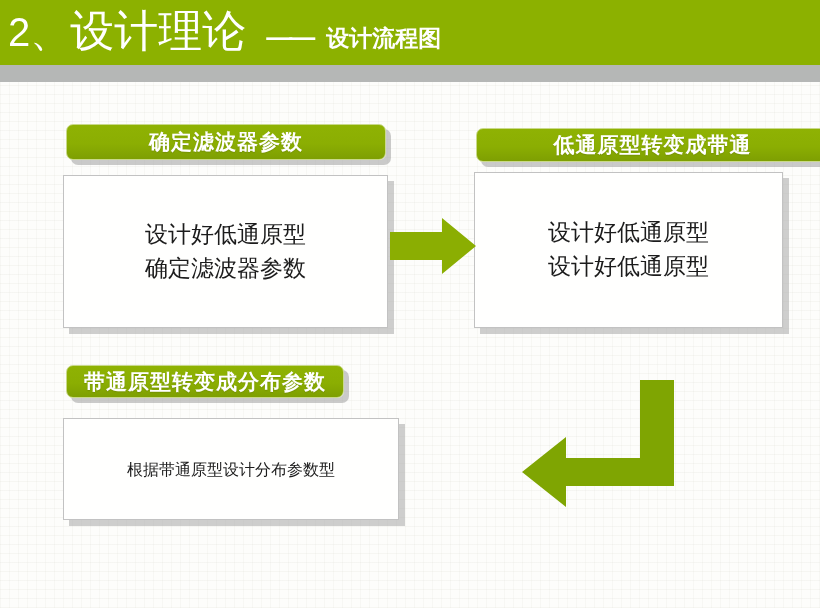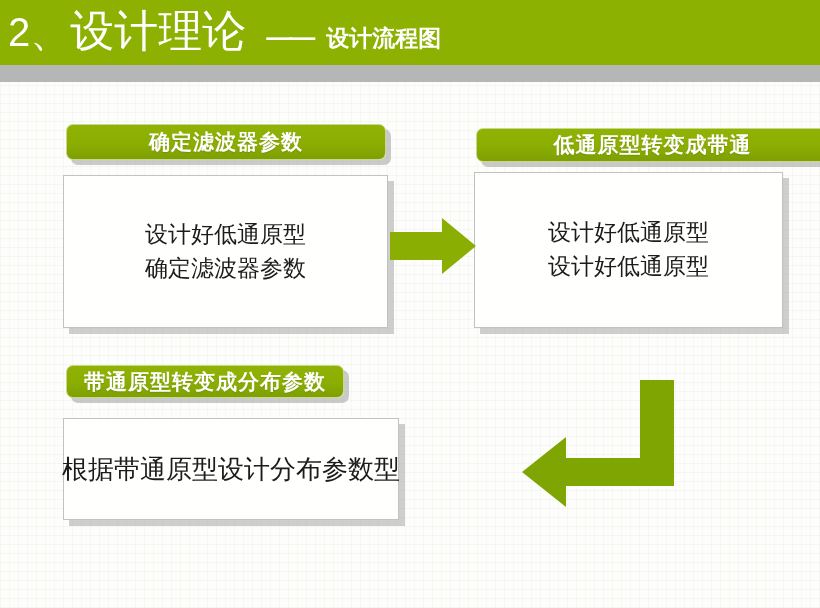--- a/index.html
+++ b/index.html
@@ -108,21 +108,21 @@
     justify-content: center;
     color: #1c1c1c;
     font-family: "Liberation Serif", "DejaVu Serif", serif;
   }
   .wbox .line {
     font-size: 23px;
     line-height: 34px;
     white-space: nowrap;
   }
   .wbox.wide .line {
-    font-size: 26px;
+    font-size: 16px;
     line-height: 33px;
     text-align: right;
   }
 
   
   .arrow-right {
     position: absolute;
   }
   .arrow-bent {
     position: absolute;

